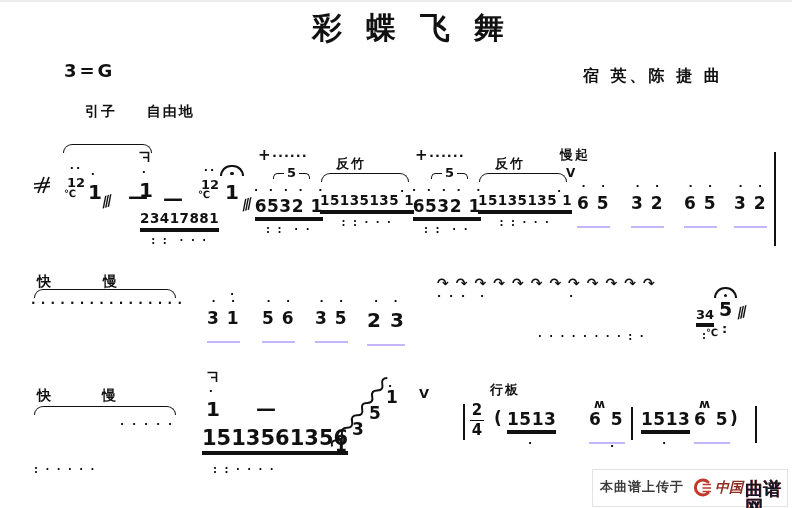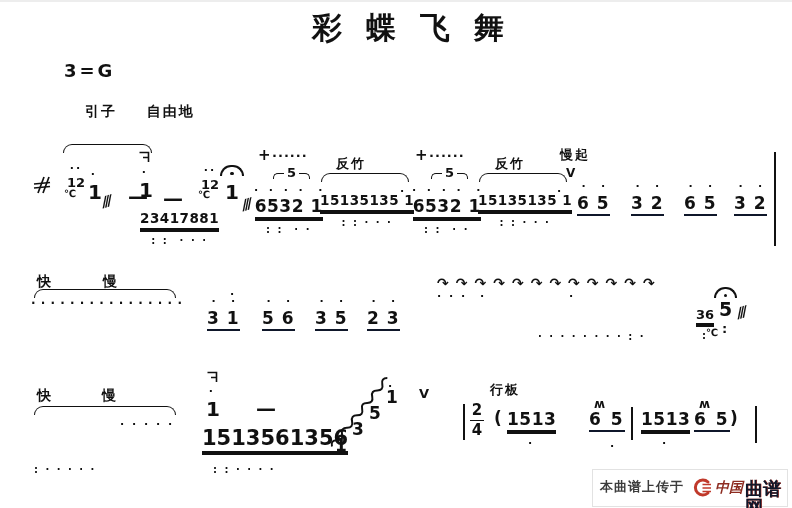--- a/index.html
+++ b/index.html
@@ -5,21 +5,21 @@
   html,body{margin:0;padding:0;background:#fff}
   .page{position:relative;width:792px;height:508px;background:#fff;overflow:hidden;
         font-family:"DejaVu Sans","Liberation Sans",sans-serif;color:#111}
   .topline{position:absolute;top:0;left:0;right:0;height:2px;background:#ededed}
   .ab{position:absolute;line-height:1}
   .b{font-weight:bold}
   .grp{position:absolute;display:flex;flex-direction:column;align-items:center;line-height:1}
   .dr{font-weight:bold;font-size:11px;line-height:1;white-space:pre;letter-spacing:4px;margin-bottom:3px}
   .dg{font-weight:bold;line-height:1;white-space:pre}
   .bl{font-weight:bold;font-size:10px;line-height:1;white-space:pre;margin-top:6px;letter-spacing:2px}
-  .ul1{border-bottom:2px solid #0f172a;padding-bottom:2px}
+  .ul1{border-bottom:2px solid #c4b5fd;padding-bottom:14px}
   .ul2{position:relative;border-bottom:2px solid #111;padding-bottom:2px}
   .ul2::after{content:"";position:absolute;left:0;right:0;bottom:-4px;border-bottom:2px solid #111}
   .slur{position:absolute;height:8px;border:1.6px solid #111;border-bottom:none;border-radius:9px 9px 0 0}
   .bar{position:absolute;width:2px;background:#111}
   .trem{position:absolute;font-weight:bold;font-style:italic;letter-spacing:-2.5px;
         transform:rotate(-16deg);font-size:14px;line-height:1}
   .ferm{position:absolute;height:9px;border:2px solid #111;border-bottom:none;border-radius:12px 12px 0 0}
   .ferm::after{content:"";position:absolute;left:50%;bottom:1px;width:3.5px;height:3.5px;
         margin-left:-1.75px;background:#111;border-radius:50%}
   .quint{position:absolute;display:flex;align-items:flex-start;column-gap:3px;
@@ -37,20 +37,21 @@
   .mm{font-weight:bold;font-size:12px}
 </style>
 </head>
 <body>
 
 <div class="page">
   <div class="topline"></div>
 
   <div class="ab b" style="left:0;top:13px;width:100%;text-align:center;font-size:30px;letter-spacing:24px;padding-left:24px">彩蝶飞舞</div>
   <div class="ab b" style="left:64px;top:62px;font-size:18px;letter-spacing:3px">3=G</div>
+  <div class="ab b" style="left:583px;top:68px;font-size:16px;letter-spacing:3px">宿 英、陈 捷 曲</div>
   <div class="ab b" style="left:85px;top:104px;font-size:14px;letter-spacing:2px">
     <span>引子</span>
     <span style="display:inline-block;width:16px"></span>
     <span>自由地</span>
   </div>
 
   <svg class="ab" style="left:33px;top:175px" width="18" height="20" viewBox="0 0 18 20">
     <g stroke="#111" stroke-width="1.7" fill="none">
       <line x1="5" y1="18" x2="11" y2="2"></line>
         <line x1="10" y1="18" x2="16" y2="2"></line>
@@ -175,31 +176,31 @@
   <div class="grp" style="left:262px;top:296px">
     <span class="dr" style="letter-spacing:0">·    ·</span>
     <span class="dg ul1" style="font-size:17px;letter-spacing:1px">5 6</span>
   </div>
   <div class="grp" style="left:315px;top:296px">
     <span class="dr" style="letter-spacing:0">·    ·</span>
     <span class="dg ul1" style="font-size:17px;letter-spacing:1px">3 5</span>
   </div>
   <div class="grp" style="left:367px;top:296px">
     <span class="dr" style="letter-spacing:0">·    ·</span>
-    <span class="dg ul1" style="font-size:17px;letter-spacing:1px">2 3</span>
+    <span class="dg ul1" style="font-size:20px;letter-spacing:1px">2 3</span>
   </div>
 
   <span class="ab b" style="left:437px;top:276px;font-size:14px;letter-spacing:7px">↷↷↷↷↷↷↷↷↷↷↷↷</span>
   <span class="ab dr" style="left:437px;top:291px;letter-spacing:2px">· · ·</span>
   <span class="ab dr" style="left:480px;top:291px">·</span>
   <span class="ab dr" style="left:569px;top:291px">·</span>
   <span class="ab bl" style="left:538px;top:326px">· · · · · · · · : ·</span>
 
   <div class="grp" style="left:696px;top:308px">
-    <span class="dg ul2" style="font-size:13px">36</span>
+    <span class="dg ul2" style="font-size:13px">34</span>
     <span class="bl">:</span>
   </div>
   <span class="ab hook" style="left:706px;top:328px">℃</span>
   <div class="ferm" style="left:714px;top:287px;width:19px"></div>
   <span class="ab dg" style="left:719px;top:300px;font-size:19px">5</span>
   <span class="ab b" style="left:722px;top:322px;font-size:13px">:</span>
   <span class="trem" style="left:737px;top:305px">///</span>
 
   <span class="lbl" style="left:37px;top:388px;font-size:14px">快</span>
   <span class="lbl" style="left:102px;top:388px;font-size:14px">慢</span>

